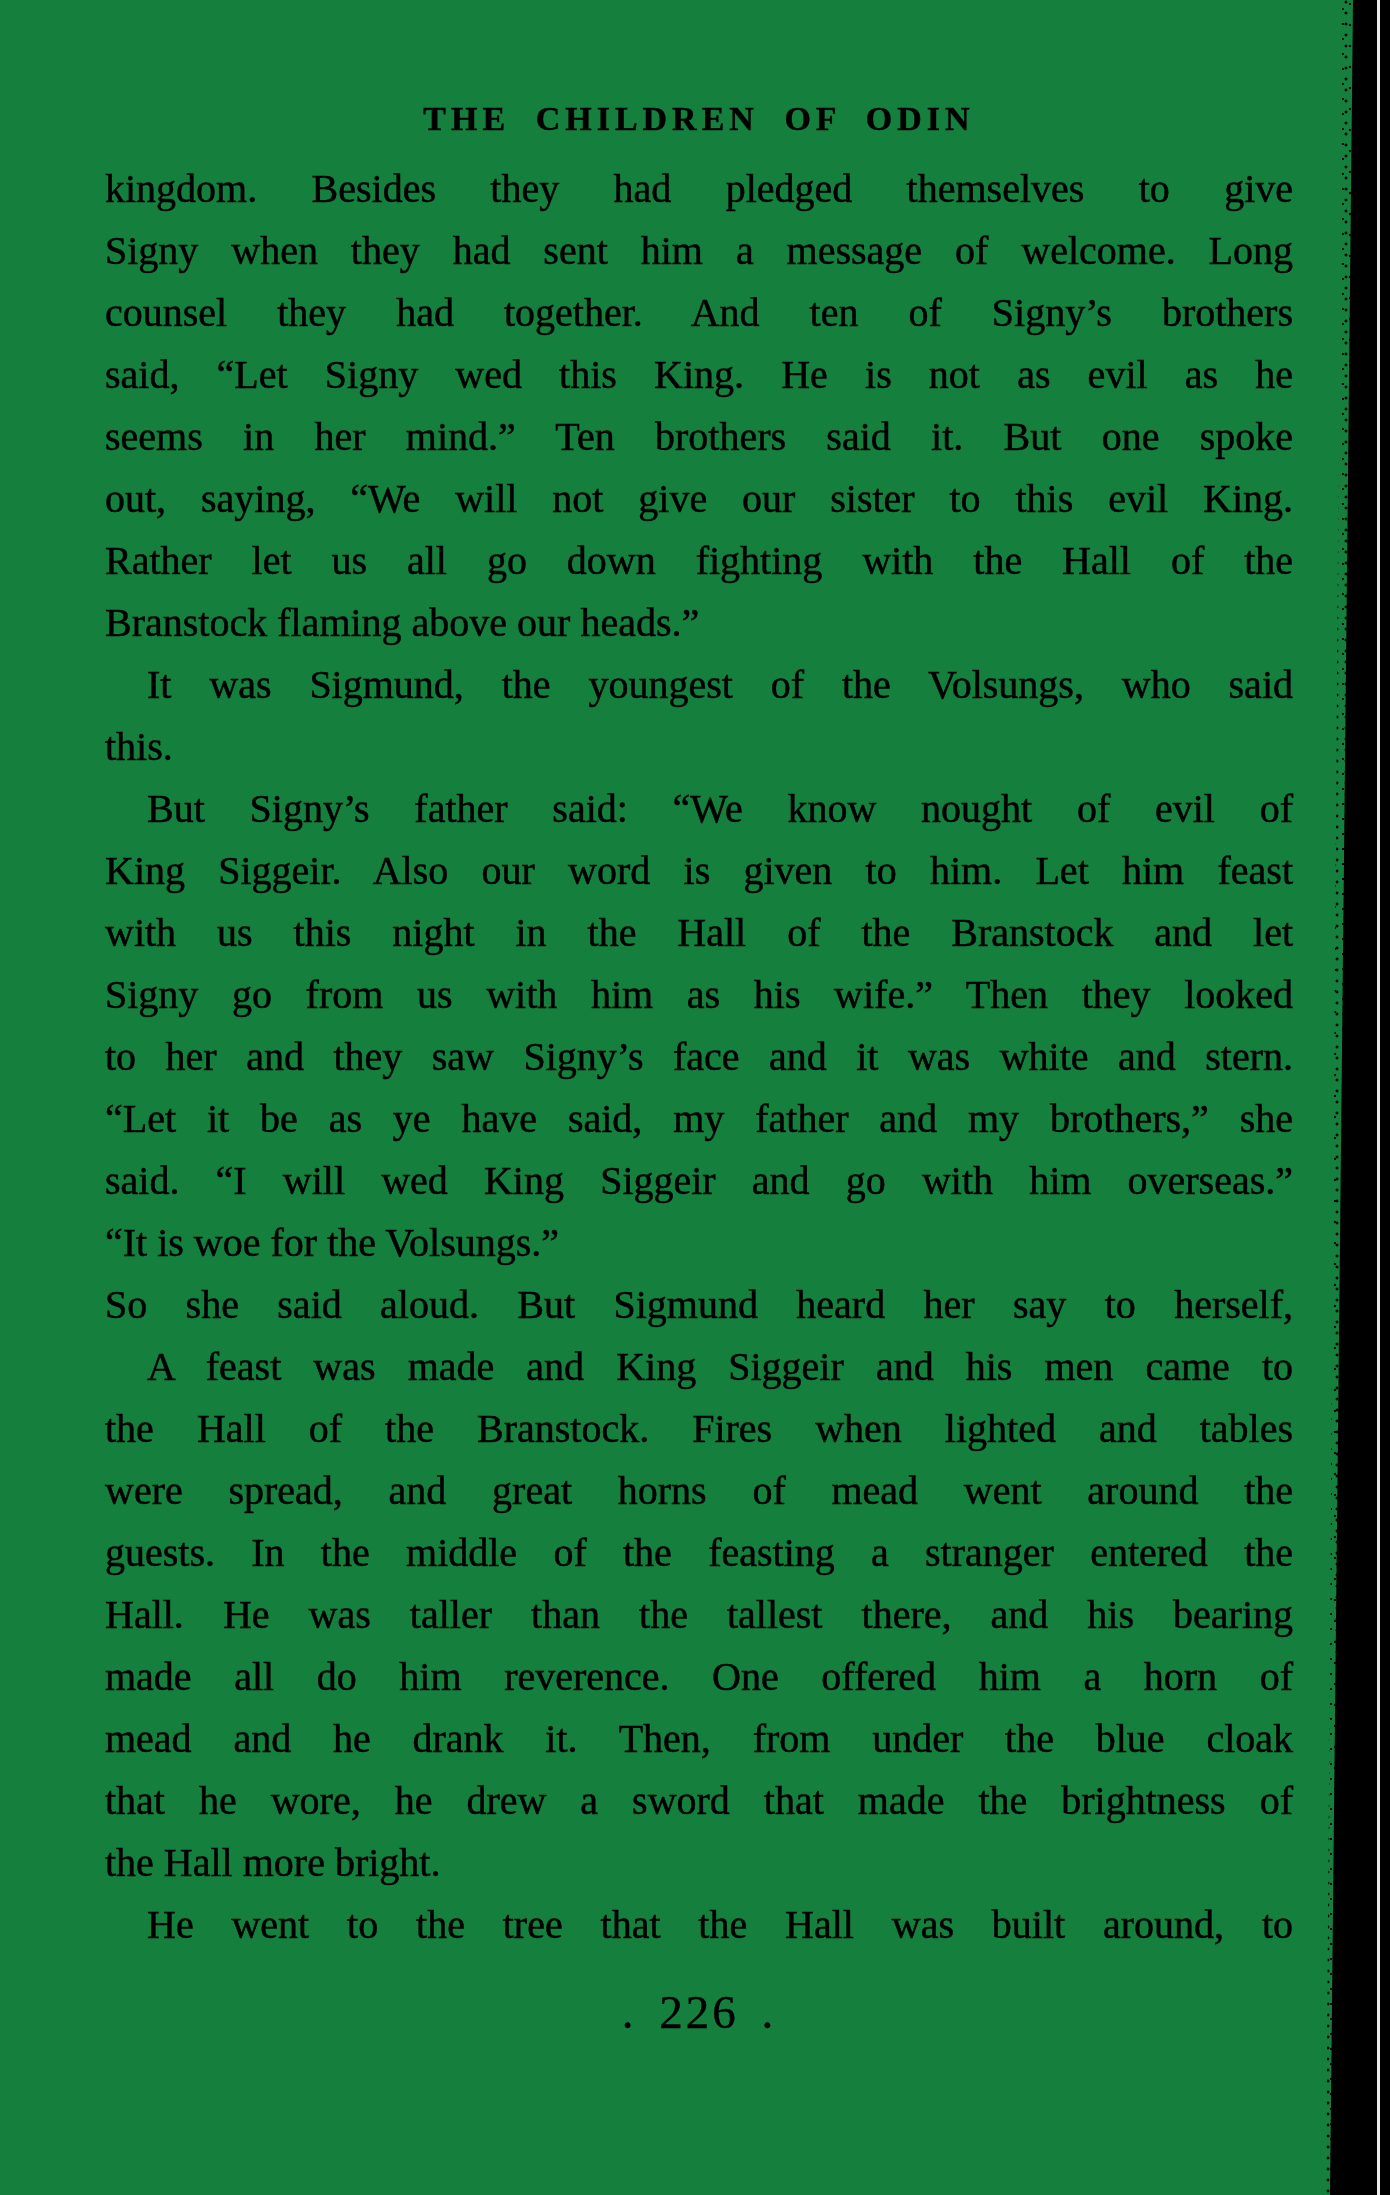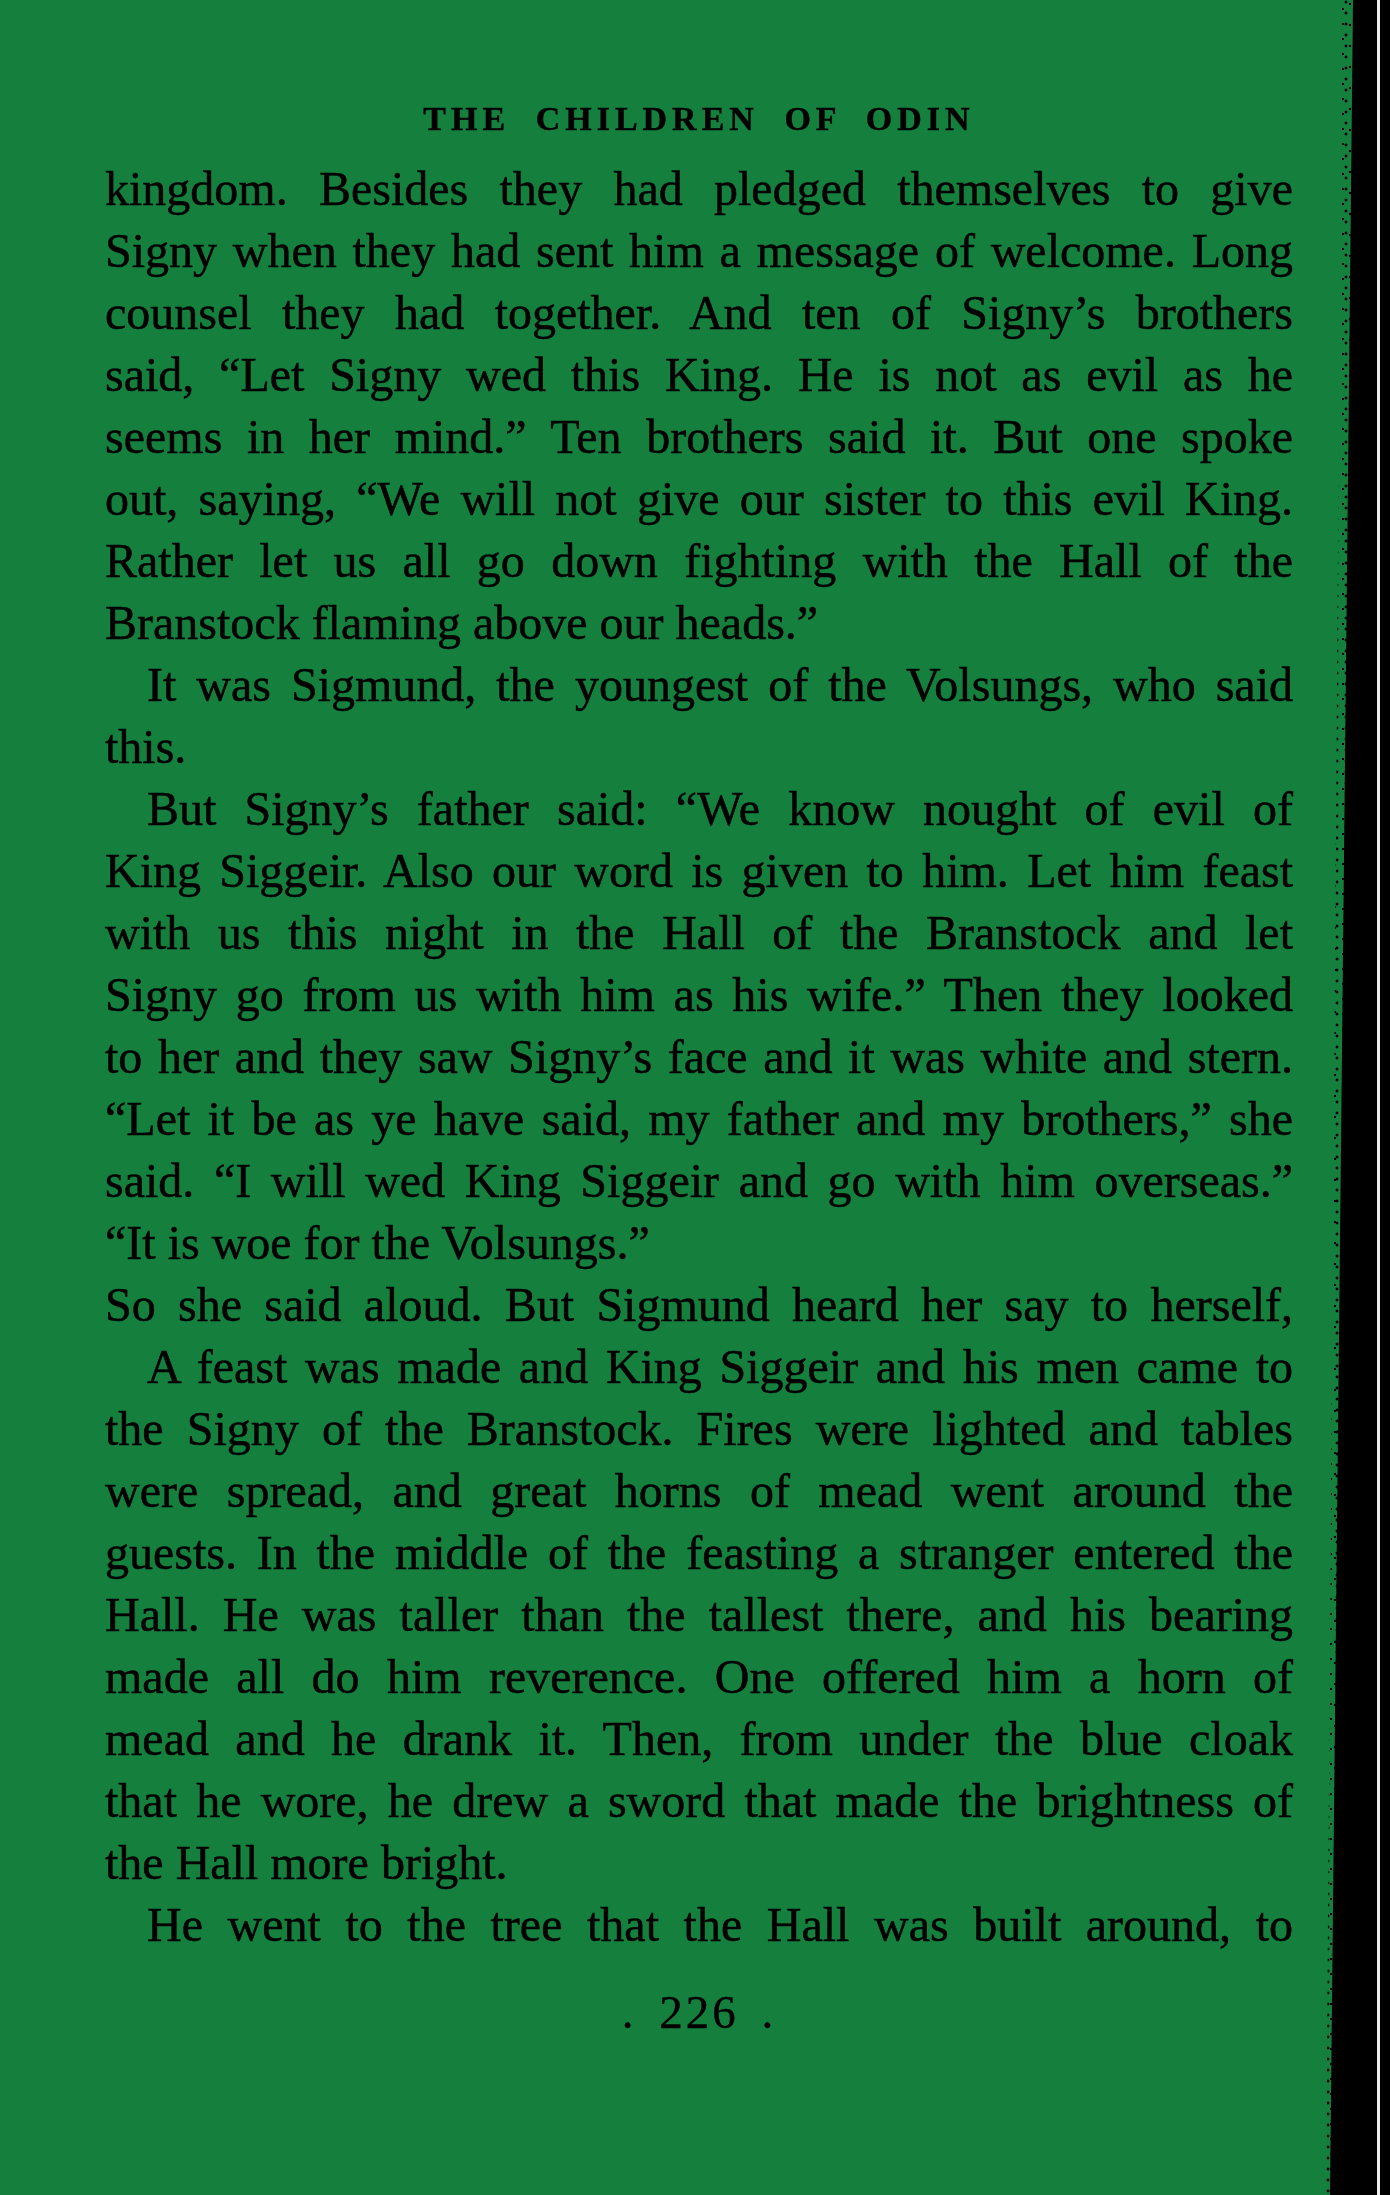--- a/index.html
+++ b/index.html
@@ -26,21 +26,21 @@
     font-weight: bold;
     letter-spacing: 5px;
     word-spacing: 12px;
     -webkit-text-stroke: 0.4px #000;
   }
   .text-block {
     position: absolute;
     top: 158px;
     left: 105px;
     width: 1188px;
-    font-size: 48px;
+    font-size: 40px;
     line-height: 62px;
     -webkit-text-stroke: 0.5px #000;
   }
   .para { margin: 0; }
   .line {
     text-align: justify;
     text-align-last: justify;
     white-space: normal;
   }
   .line.last { text-align-last: left; }
@@ -118,21 +118,21 @@
         <div class="line">with us this night in the Hall of the Branstock and let</div>
         <div class="line">Signy go from us with him as his wife.” Then they looked</div>
         <div class="line">to her and they saw Signy’s face and it was white and stern.</div>
         <div class="line">“Let it be as ye have said, my father and my brothers,” she</div>
         <div class="line">said. “I will wed King Siggeir and go with him overseas.”</div>
         <div class="line last">“It is woe for the Volsungs.”</div>
         <div class="line">So she said aloud. But Sigmund heard her say to herself,</div>
       </div>
       <div class="para indent">
         <div class="line">A feast was made and King Siggeir and his men came to</div>
-        <div class="line">the Signy of the Branstock. Fires were lighted and tables</div>
+        <div class="line">the Hall of the Branstock. Fires when lighted and tables</div>
         <div class="line">were spread, and great horns of mead went around the</div>
         <div class="line">guests. In the middle of the feasting a stranger entered the</div>
         <div class="line">Hall. He was taller than the tallest there, and his bearing</div>
         <div class="line">made all do him reverence. One offered him a horn of</div>
         <div class="line">mead and he drank it. Then, from under the blue cloak</div>
         <div class="line">that he wore, he drew a sword that made the brightness of</div>
         <div class="line last">the Hall more bright.</div>
       </div>
       <div class="para indent">
         <div class="line">He went to the tree that the Hall was built around, to</div>

